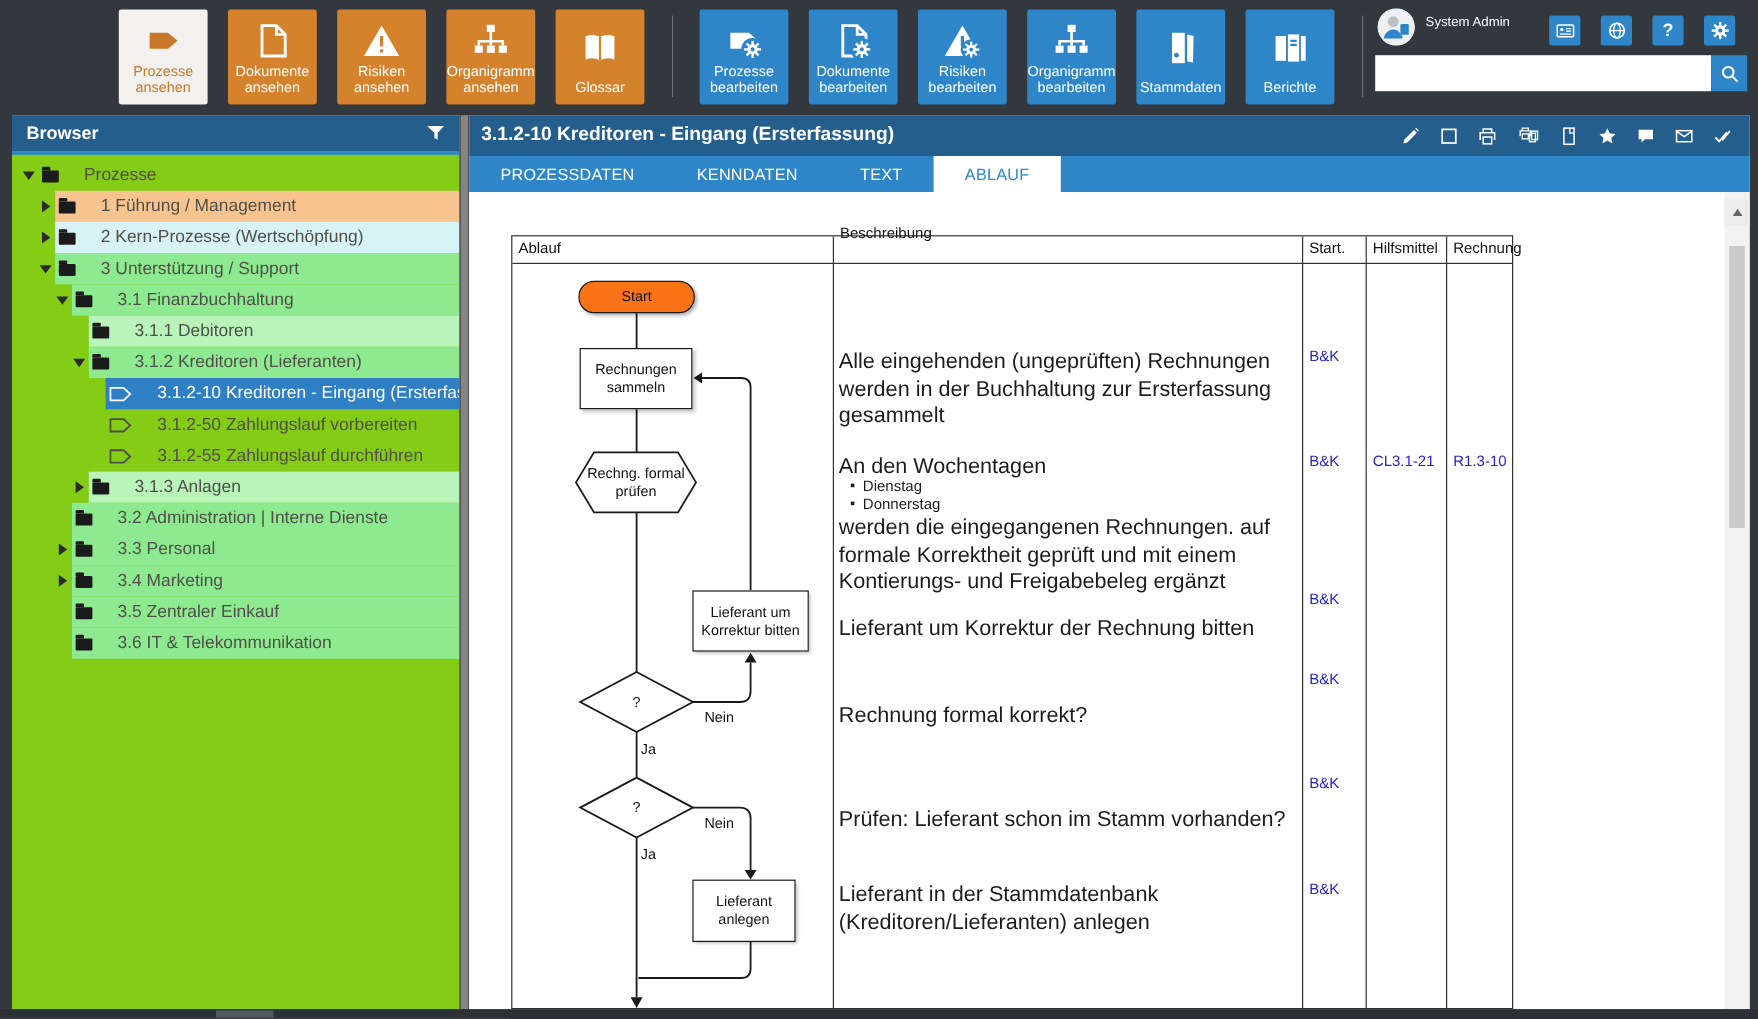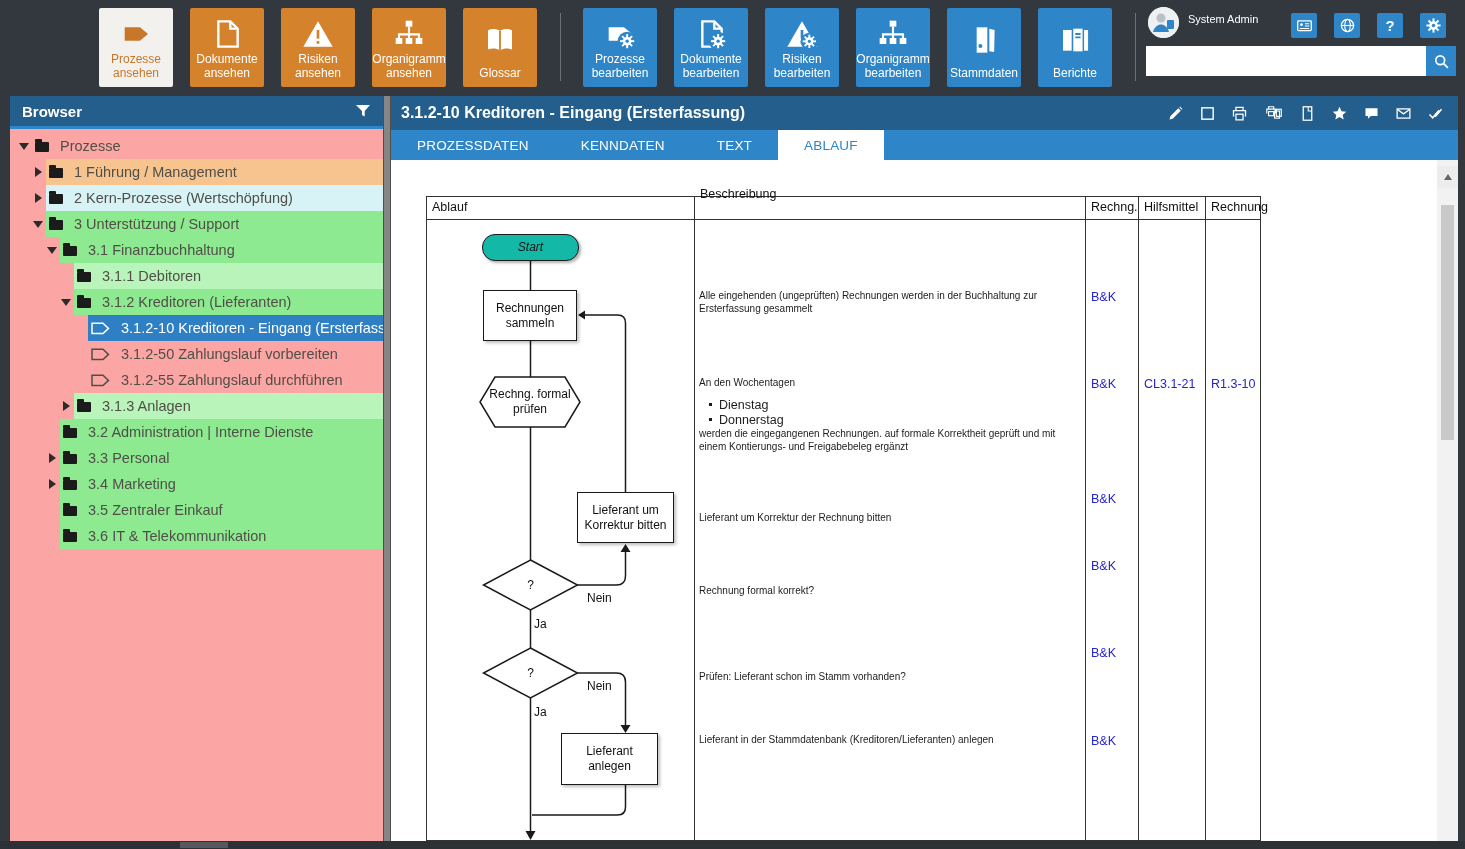--- a/index.html
+++ b/index.html
@@ -27,34 +27,34 @@
   .mini-btn { position:absolute; top:13px; width:26px; height:25px; background:#2e86c8; --btn-bg:#2e86c8;
               color:#fff; display:flex; align-items:center; justify-content:center;
               border-radius:2px; cursor:pointer; font-size:15px; font-weight:bold; }
   .mico { width:17px; height:17px; }
   .searchrow { position:absolute; left:0; top:46px; width:310px; height:30px; display:flex; }
   .search-input { flex:1; height:30px; border:none; outline:none; background:#fff; padding:0 8px; font-size:13px; }
   .search-btn { width:30px; height:30px; background:#2e86c8; border:none; display:flex;
                 align-items:center; justify-content:center; cursor:pointer; }
 
   
-  .browser-panel { position:absolute; left:10px; top:96px; width:373px; height:745px; background:#fca5a5; overflow:hidden; }
+  .browser-panel { position:absolute; left:10px; top:96px; width:373px; height:745px; background:#84cc16; overflow:hidden; }
   .browser-header { height:30px; background:var(--header-blue,#245e8c); color:#fff; display:flex;
                     align-items:center; padding:0 12px; font-size:15px; font-weight:bold; }
   .browser-header .sp { flex:1; }
   .browser-accent { height:3px; background:var(--accent-blue,#2e86c8); }
   .tree { padding-top:4px; }
   .tree-row { height:26px; display:flex; align-items:stretch; cursor:pointer; white-space:nowrap; }
   .tree-row .sp0 { flex:none; }
   .exp { width:14px; flex:none; position:relative; }
   .exp.open::before { content:""; position:absolute; left:1px; top:10px; border-left:5px solid transparent;
                       border-right:5px solid transparent; border-top:7px solid #2b2b2b; }
   .exp.closed::before { content:""; position:absolute; left:3px; top:8px; border-top:5px solid transparent;
                         border-bottom:5px solid transparent; border-left:7px solid #2b2b2b; }
-  .hl { flex:1; display:flex; align-items:center; gap:11px; padding-left:3px; color:#4f4f47; overflow:hidden;text-align:center; }
+  .hl { flex:1; display:flex; align-items:center; gap:21px; padding-left:3px; color:#4f4f47; overflow:hidden;text-align:center; }
   .bg-management { background:var(--cat-management,#f7c48f); }
   .bg-core { background:var(--cat-core,#d8f3f6); }
   .bg-support { background:var(--cat-support,#8eea90); }
   .bg-support-light { background:var(--cat-support-light,#b9f4ba); }
   .bg-selected { background:var(--selected-blue,#2e7fc4); color:#fff; }
   .fold { width:14px; height:10px; background:#1b1b1b; border-radius:1px; position:relative; flex:none; margin-top:1px; }
   .fold::before { content:""; position:absolute; top:-3px; left:0; width:7px; height:3px; background:#1b1b1b; border-radius:1px 1px 0 0; }
   .tago { width:19px; height:13px; flex:none; }
   .tlab { font-size:14.5px; overflow:hidden; }
 
@@ -78,27 +78,27 @@
   
   .tframe { position:absolute; left:35px; top:36px; width:835px; height:645px; border:1px solid #333; }
   .vline { position:absolute; top:0; bottom:0; width:1px; background:#333; }
   .hdrline { position:absolute; left:0; right:0; top:22px; height:1px; background:#333; }
   .th { position:absolute; top:4px; font-size:12.5px; color:#111; }
 
   
   .node { position:absolute; border:1.5px solid #1a1a1a; background:#fff; display:flex; align-items:center;
           justify-content:center; text-align:center; font-size:12px; color:#111; line-height:1.25;
           box-shadow:2px 2px 3px rgba(0,0,0,.25); padding:2px; }
-  .node.startn { border-radius:13px; background:#14b8a6; box-shadow:2px 2px 3px rgba(0,0,0,.3);font-style:italic; }
+  .node.startn { border-radius:13px; background:#f97316; box-shadow:2px 2px 3px rgba(0,0,0,.3); }
   .shapelab { position:absolute; display:flex; align-items:center; justify-content:center; text-align:center;
               font-size:12px; color:#111; line-height:1.25; pointer-events:none; }
   .branchlab { position:absolute; font-size:12px; color:#111; }
   .flowsvg { position:absolute; left:0; top:0; }
 
-  .desc { position:absolute; font-size:10px; color:#1c1c1c; line-height:1.25; width:380px; }
+  .desc { position:absolute; font-size:18px; color:#1c1c1c; line-height:1.25; width:380px; }
   .lnk { position:absolute; font-size:12.5px; color:var(--link-blue,#2525cc); cursor:pointer; }
   .bullet { position:absolute; font-size:12.5px; color:#1c1c1c; }
   .bullet::before { content:""; display:inline-block; width:3px; height:3px; background:#1c1c1c;
                     margin:0 7px 3px 3px; }
 
   
   .vscroll { position:absolute; right:0; top:64px; width:21px; height:681px; background:#f2f2f2; }
   .vscroll .upbtn { position:absolute; left:0; top:6px; width:21px; height:22px; background:#ededed;
                     display:flex; align-items:center; justify-content:center; cursor:pointer; }
   .vscroll .upbtn::before { content:""; border-left:4px solid transparent; border-right:4px solid transparent;
@@ -566,21 +566,21 @@
 
       <div class="tframe">
         <div class="hdrline"></div>
         <div class="vline" style="left:267px"></div>
         <div class="vline" style="left:658px"></div>
         <div class="vline" style="left:711px"></div>
         <div class="vline" style="left:778px"></div>
       </div>
       <span class="th" style="left:41px;top:40px">Ablauf</span>
       <span class="th" style="left:309px;top:27px">Beschreibung</span>
-      <span class="th" style="left:700px;top:40px">Rechng.</span>
+      <span class="th" style="left:700px;top:40px">Start.</span>
       <span class="th" style="left:753px;top:40px">Hilfsmittel</span>
       <span class="th" style="left:820px;top:40px">Rechnung</span>
 
       <svg class="flowsvg" width="1046" height="681">
         <g stroke="#1a1a1a" stroke-width="1.5" fill="none">
           <path d="M139.5 101V130"></path>
           <path d="M139.5 181V217"></path>
           <path d="M139.5 267V400"></path>
           <path d="M139.5 450V488"></path>
           <path d="M139.5 538V671"></path>
@@ -601,21 +601,21 @@
           <polygon points="134.5,671 144.5,671 139.5,680"></polygon>
         </g>
       </svg>
 
       <div class="node startn" style="left:91px;top:74px;width:97px;height:27px">Start</div>
       <div class="node" style="left:92px;top:130px;width:94px;height:51px">Rechnungen sammeln</div>
       <div class="shapelab" style="left:89px;top:217px;width:100px;height:50px">Rechng. formal prüfen</div>
       <div class="node" style="left:186px;top:332px;width:97px;height:51px">Lieferant um Korrektur bitten</div>
       <div class="shapelab" style="left:92px;top:400px;width:95px;height:50px">?</div>
       <div class="shapelab" style="left:92px;top:488px;width:95px;height:50px">?</div>
-      <div class="node" style="left:170px;top:573px;width:97px;height:52px">Lieferant anlegen</div>
+      <div class="node" style="left:186px;top:573px;width:86px;height:52px">Lieferant anlegen</div>
       <span class="branchlab" style="left:196px;top:431px">Nein</span>
       <span class="branchlab" style="left:143px;top:457px">Ja</span>
       <span class="branchlab" style="left:196px;top:519px">Nein</span>
       <span class="branchlab" style="left:143px;top:545px">Ja</span>
 
       <div class="desc" style="left:308px;top:130px">Alle eingehenden (ungeprüften) Rechnungen werden in der Buchhaltung zur Ersterfassung gesammelt</div>
       <span class="lnk" style="left:700px;top:130px">B&amp;K</span>
 
       <div class="desc" style="left:308px;top:217px">An den Wochentagen</div>
       <span class="bullet" style="left:315px;top:238px">Dienstag</span>

